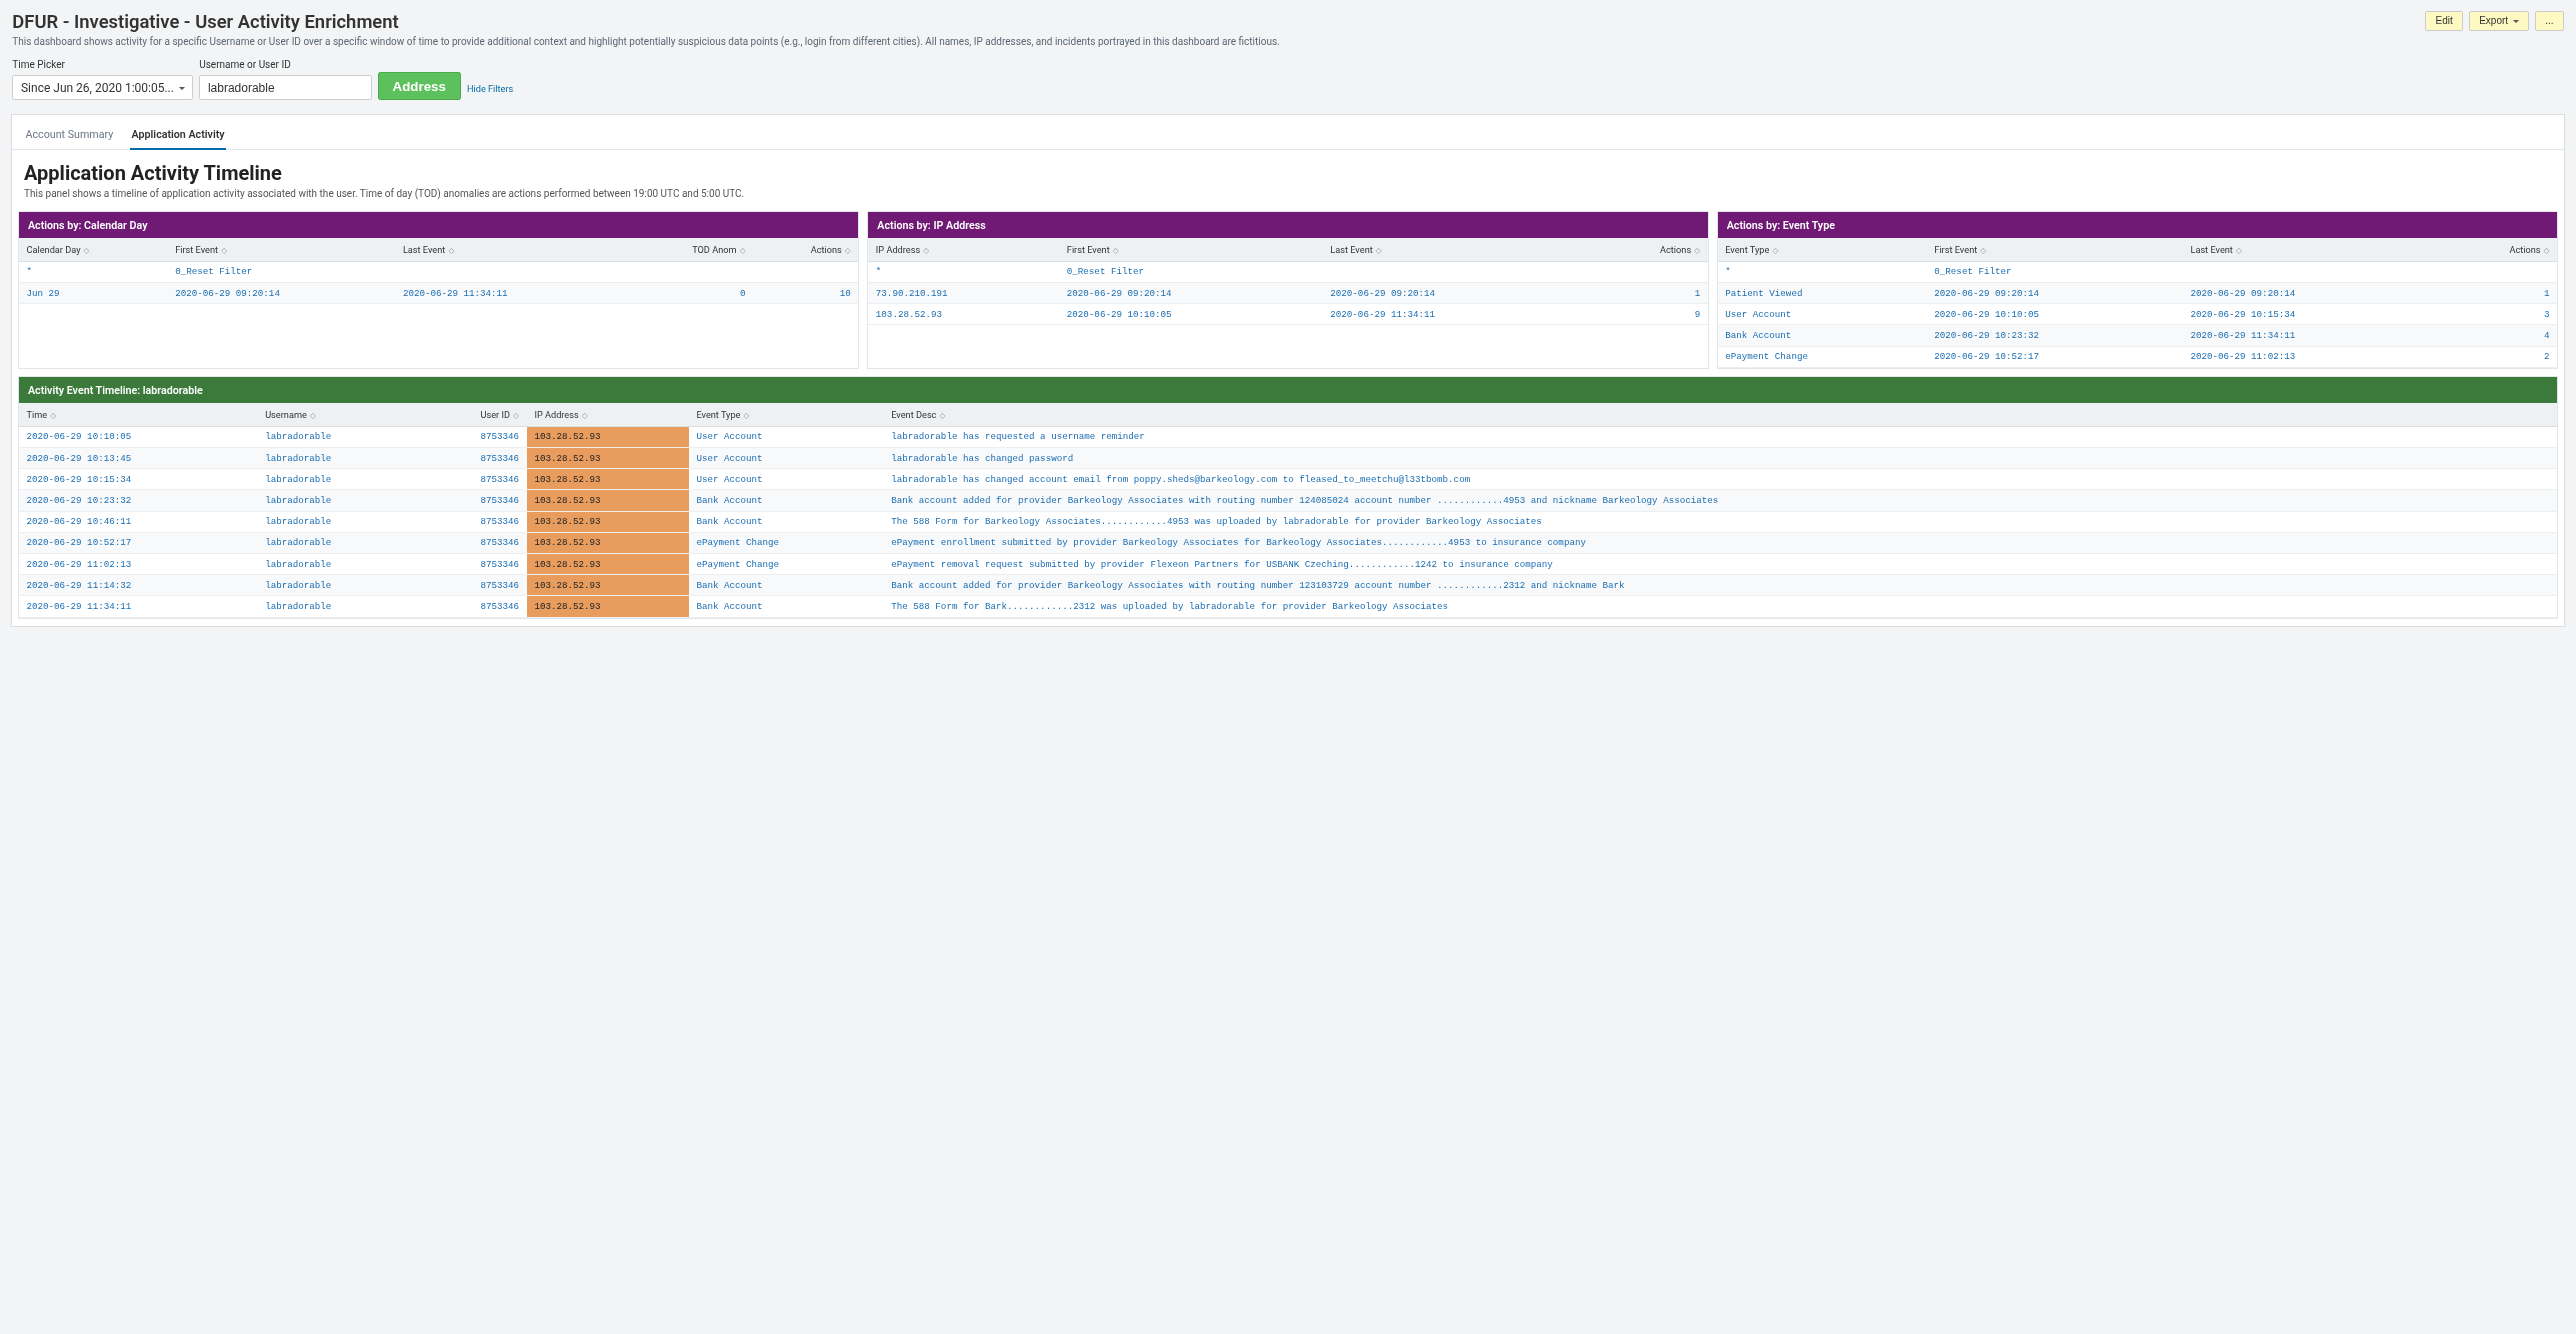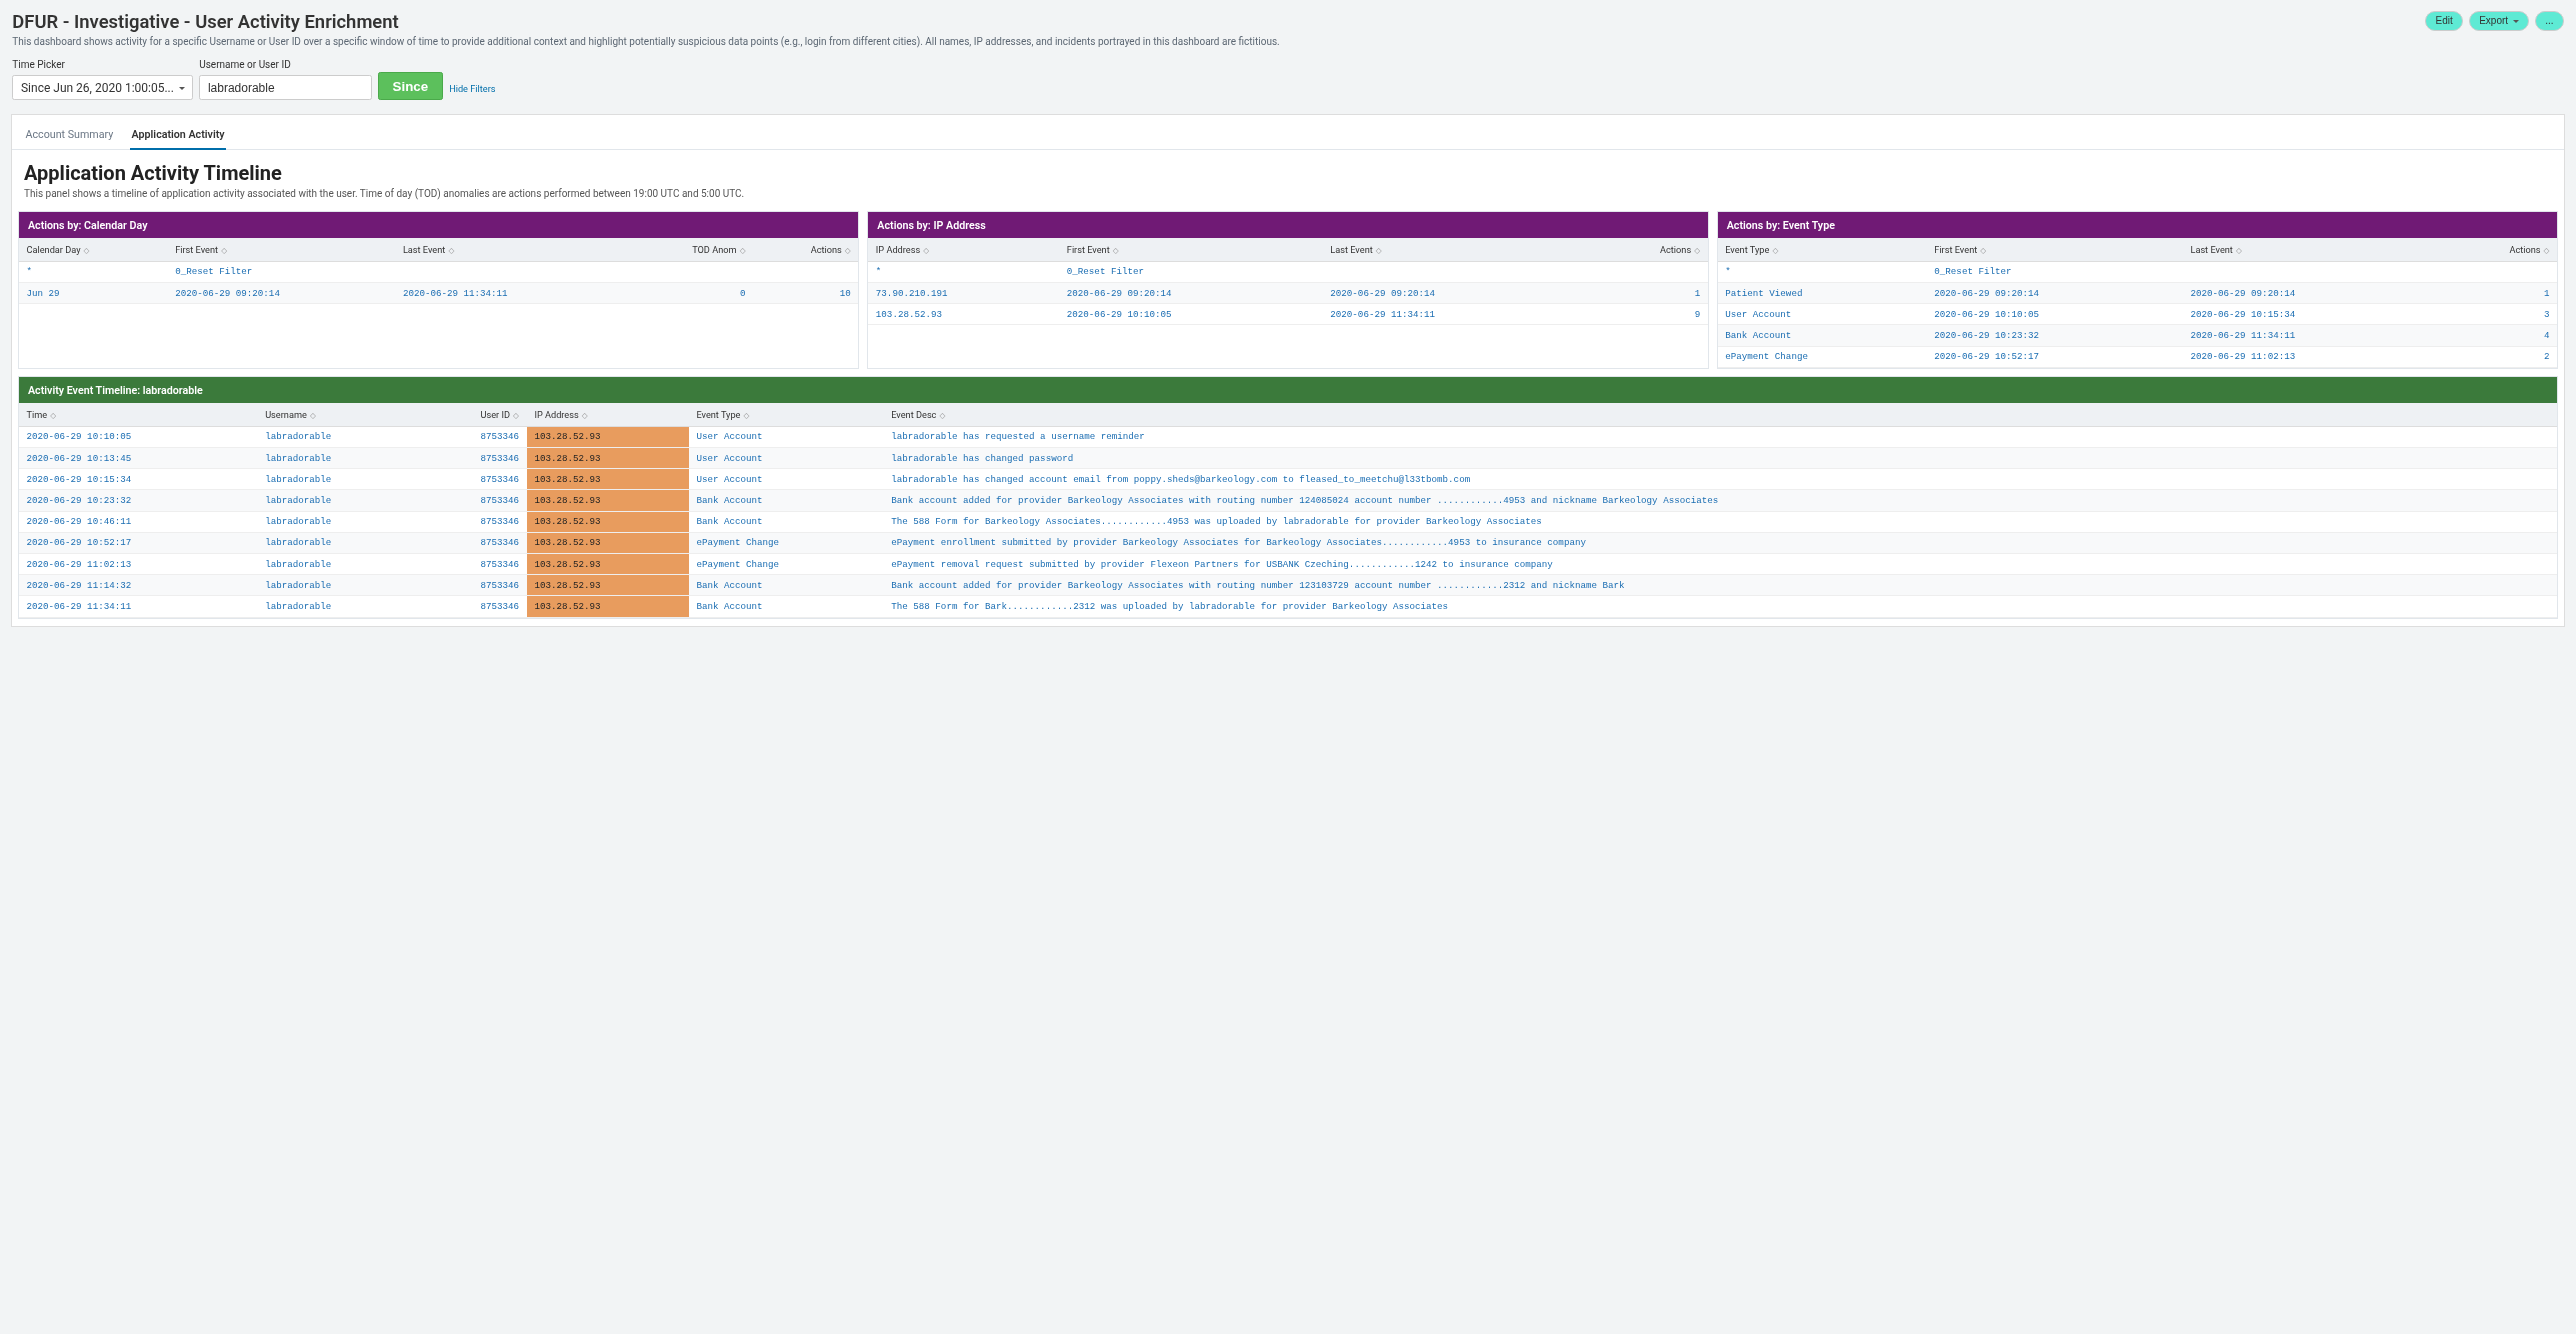--- a/index.html
+++ b/index.html
@@ -23,23 +23,23 @@
 .subtitle {
   color: #5c6773;
   font-size: 10px;
   margin-top: 3.1px;
   max-width: 90%;
   line-height: 1.4;
 }
 .header-btns { display: flex; gap: 6.1px; }
 .btn {
   border: 0.8px solid #ccc;
-  background: #5eead4;
+  background: #fef9c3;
   padding: 3.8px 9.2px;
-  border-radius: 10px;
+  border-radius: 2px;
   font-size: 10px;
   cursor: pointer;
   color: #333;
 }
 .caret-down::after {
   content: "";
   display: inline-block;
   margin-left: 4.6px;
   border-left: 3.1px solid transparent;
   border-right: 3.1px solid transparent;
@@ -200,21 +200,21 @@
 
 <div class="form-row">
   <div class="form-group">
     <label>Time Picker</label>
     <div class="select-box caret-down">Since Jun 26, 2020 1:00:05...</div>
   </div>
   <div class="form-group">
     <label>Username or User ID</label>
     <input class="text-input" type="text" value="labradorable" style="">
   </div>
-  <button class="submit-btn">Since</button>
+  <button class="submit-btn">Address</button>
   <span class="hide-filters">Hide Filters</span>
 </div>
 
 <div class="content">
   <div class="tabs">
     <div class="tab">Account Summary</div>
     <div class="tab active">Application Activity</div>
   </div>
 
   <div class="section">

